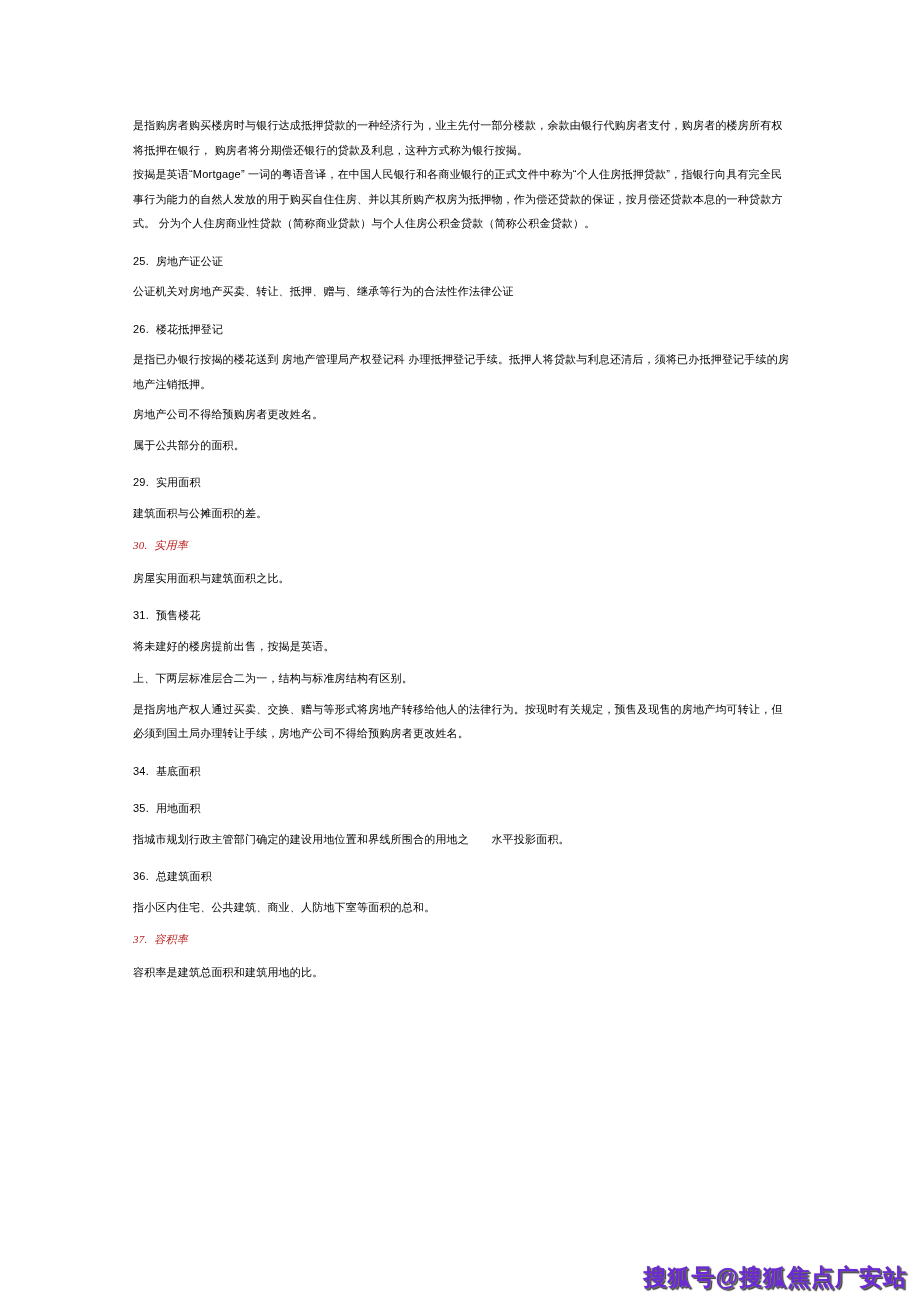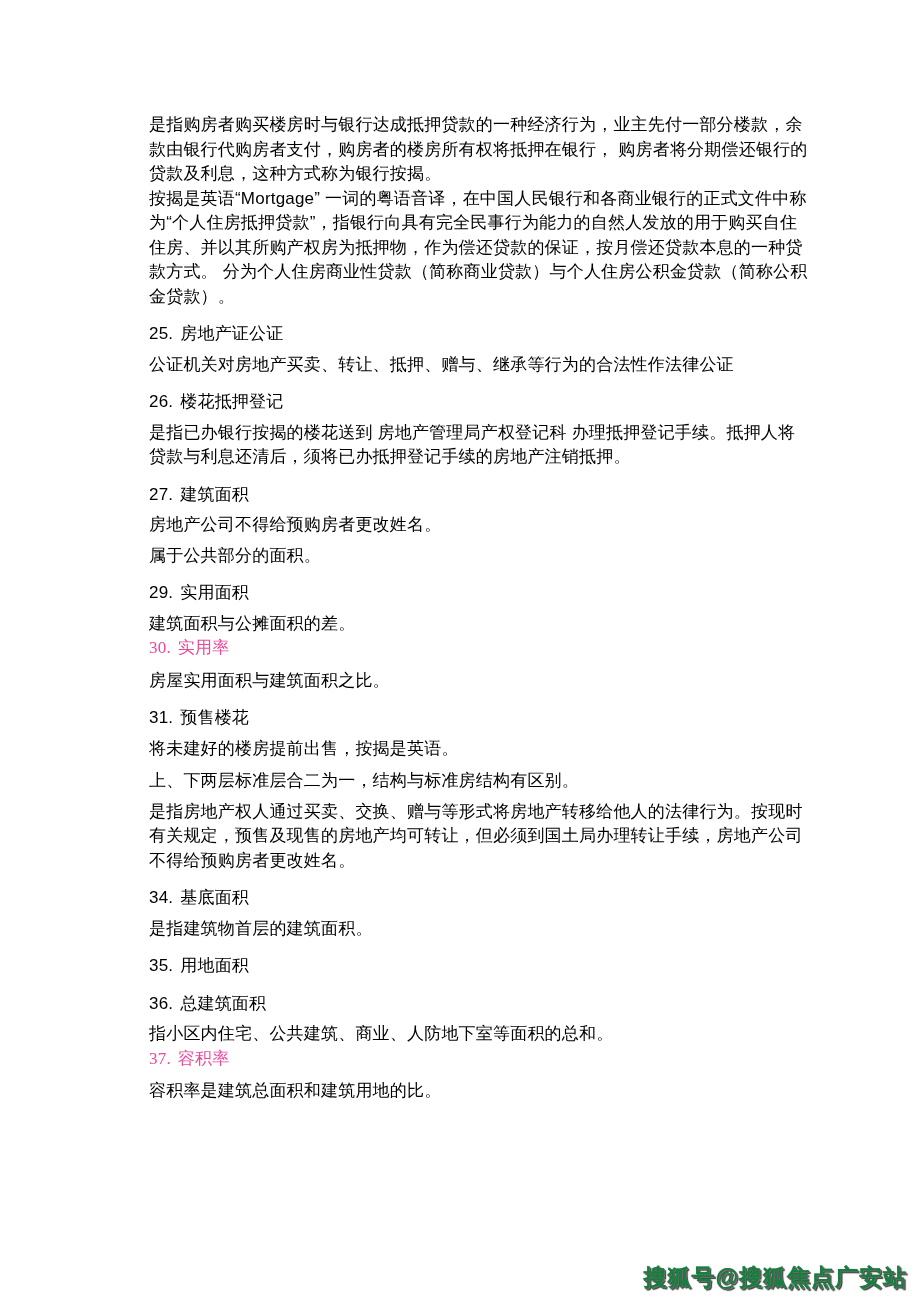--- a/index.html
+++ b/index.html
@@ -11,58 +11,59 @@
     position: relative;
     width: 920px;
     height: 1303px;
     background: #ffffff;
     overflow: hidden;
     font-family: "Liberation Sans", "DejaVu Sans", sans-serif;
     color: #000000;
   }
   .article {
     position: absolute;
-    left: 149px;
+    left: 133px;
     top: 113px;
     width: 660px;
-    font-size: 17px;
+    font-size: 11px;
     line-height: 24.5px;
     letter-spacing: 0.2px;
     word-break: break-all;
   }
   p.intro {
     margin: 0;
   }
   .term-heading {
     margin: 13px 0 0 0;
   }
   .term-body {
     margin: 6px 0 0 0;
   }
   .term-number {
     display: inline-block;
     margin-right: 7px;
   }
   
   .term.serif .term-heading {
-    margin-top: 0;
+    margin-top: 8px;
     font-family: "Liberation Serif", "DejaVu Serif", serif;
-    color: #ec4899;
+    color: #b91c1c;
+    font-style: italic;
   }
   .term.serif .term-body {
     margin-top: 8px;
   }
   .watermark {
     position: absolute;
     top: 1262px;
     right: 13px;
     font-size: 23px;
     font-weight: bold;
     letter-spacing: 1px;
-    color: #15803d;
+    color: #6d28d9;
     text-shadow: 1px 1px 0 #6b6b6b, 2px 2px 1px #3c3c3c, 0 0 1px #9a9a9a;
     white-space: nowrap;
   }
 </style>
 </head>
 <body>
 
 <div class="page">
   <div class="article">
 
@@ -73,21 +74,20 @@
       <p class="term-heading"><span class="term-number">25.</span><span>房地产证公证</span></p>
       <p class="term-body">公证机关对房地产买卖、转让、抵押、赠与、继承等行为的合法性作法律公证</p>
     </div>
 
     <div class="term">
       <p class="term-heading"><span class="term-number">26.</span><span>楼花抵押登记</span></p>
       <p class="term-body">是指已办银行按揭的楼花送到 房地产管理局产权登记科 办理抵押登记手续。抵押人将贷款与利息还清后，须将已办抵押登记手续的房地产注销抵押。</p>
     </div>
 
     <div class="term">
-      <p class="term-heading"><span class="term-number">27.</span><span>建筑面积</span></p>
       <p class="term-body">房地产公司不得给预购房者更改姓名。</p>
     </div>
 
     <div class="term">
       <p class="term-body">属于公共部分的面积。</p>
     </div>
 
     <div class="term">
       <p class="term-heading"><span class="term-number">29.</span><span>实用面积</span></p>
       <p class="term-body">建筑面积与公摊面积的差。</p>
@@ -106,25 +106,25 @@
     <div class="term serif">
       <p class="term-body">上、下两层标准层合二为一，结构与标准房结构有区别。</p>
     </div>
 
     <div class="term">
       <p class="term-body">是指房地产权人通过买卖、交换、赠与等形式将房地产转移给他人的法律行为。按现时有关规定，预售及现售的房地产均可转让，但必须到国土局办理转让手续，房地产公司不得给预购房者更改姓名。</p>
     </div>
 
     <div class="term">
       <p class="term-heading"><span class="term-number">34.</span><span>基底面积</span></p>
-      <p class="term-body">是指建筑物首层的建筑面积。</p>
     </div>
 
     <div class="term">
       <p class="term-heading"><span class="term-number">35.</span><span>用地面积</span></p>
+      <p class="term-body">指城市规划行政主管部门确定的建设用地位置和界线所围合的用地之　　水平投影面积。</p>
     </div>
 
     <div class="term">
       <p class="term-heading"><span class="term-number">36.</span><span>总建筑面积</span></p>
       <p class="term-body">指小区内住宅、公共建筑、商业、人防地下室等面积的总和。</p>
     </div>
 
     <div class="term serif">
       <p class="term-heading"><span class="term-number">37.</span><span>容积率</span></p>
       <p class="term-body">容积率是建筑总面积和建筑用地的比。</p>

